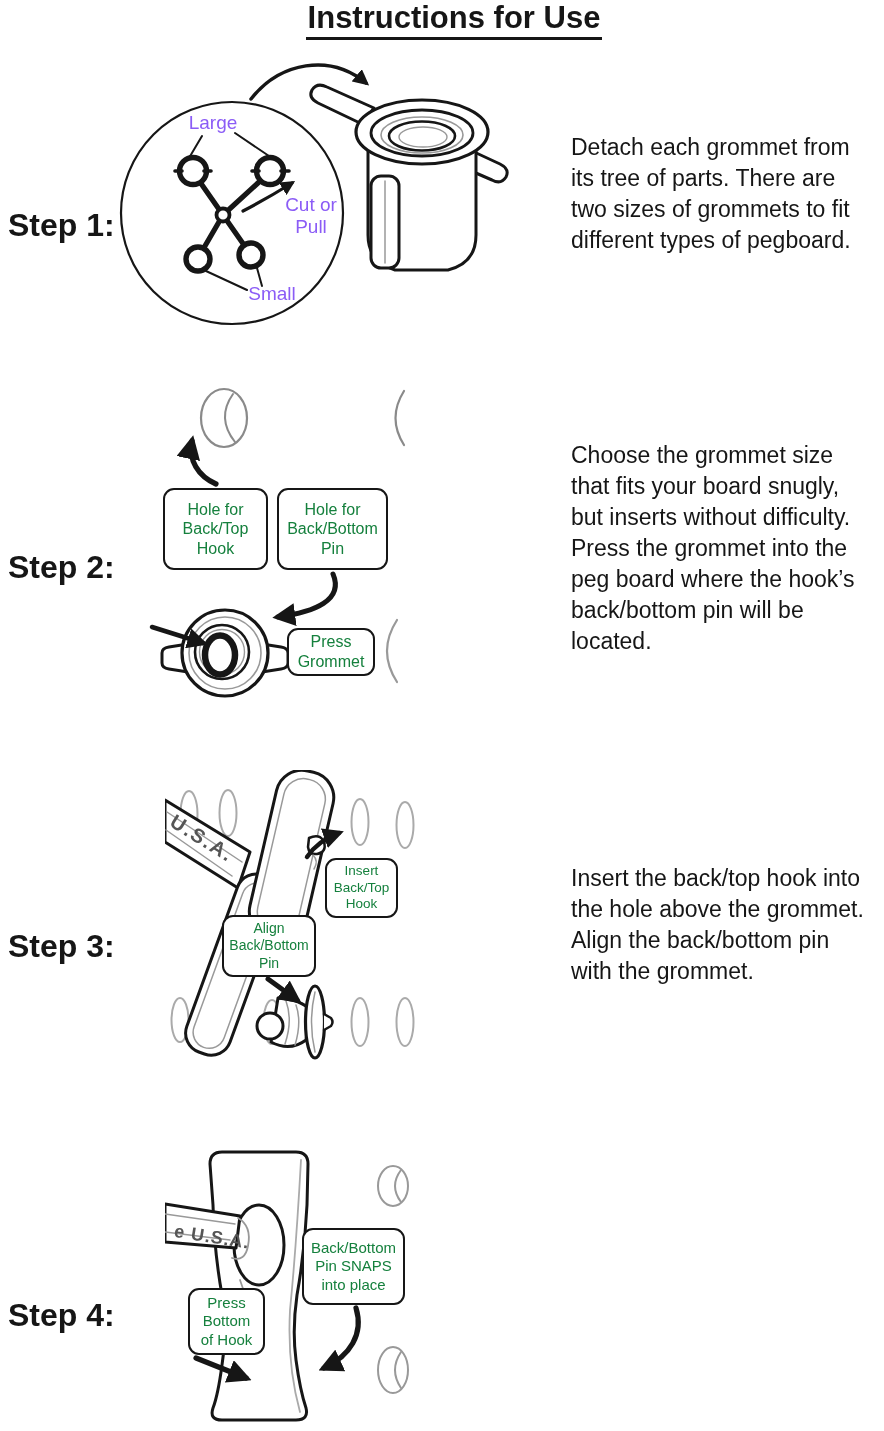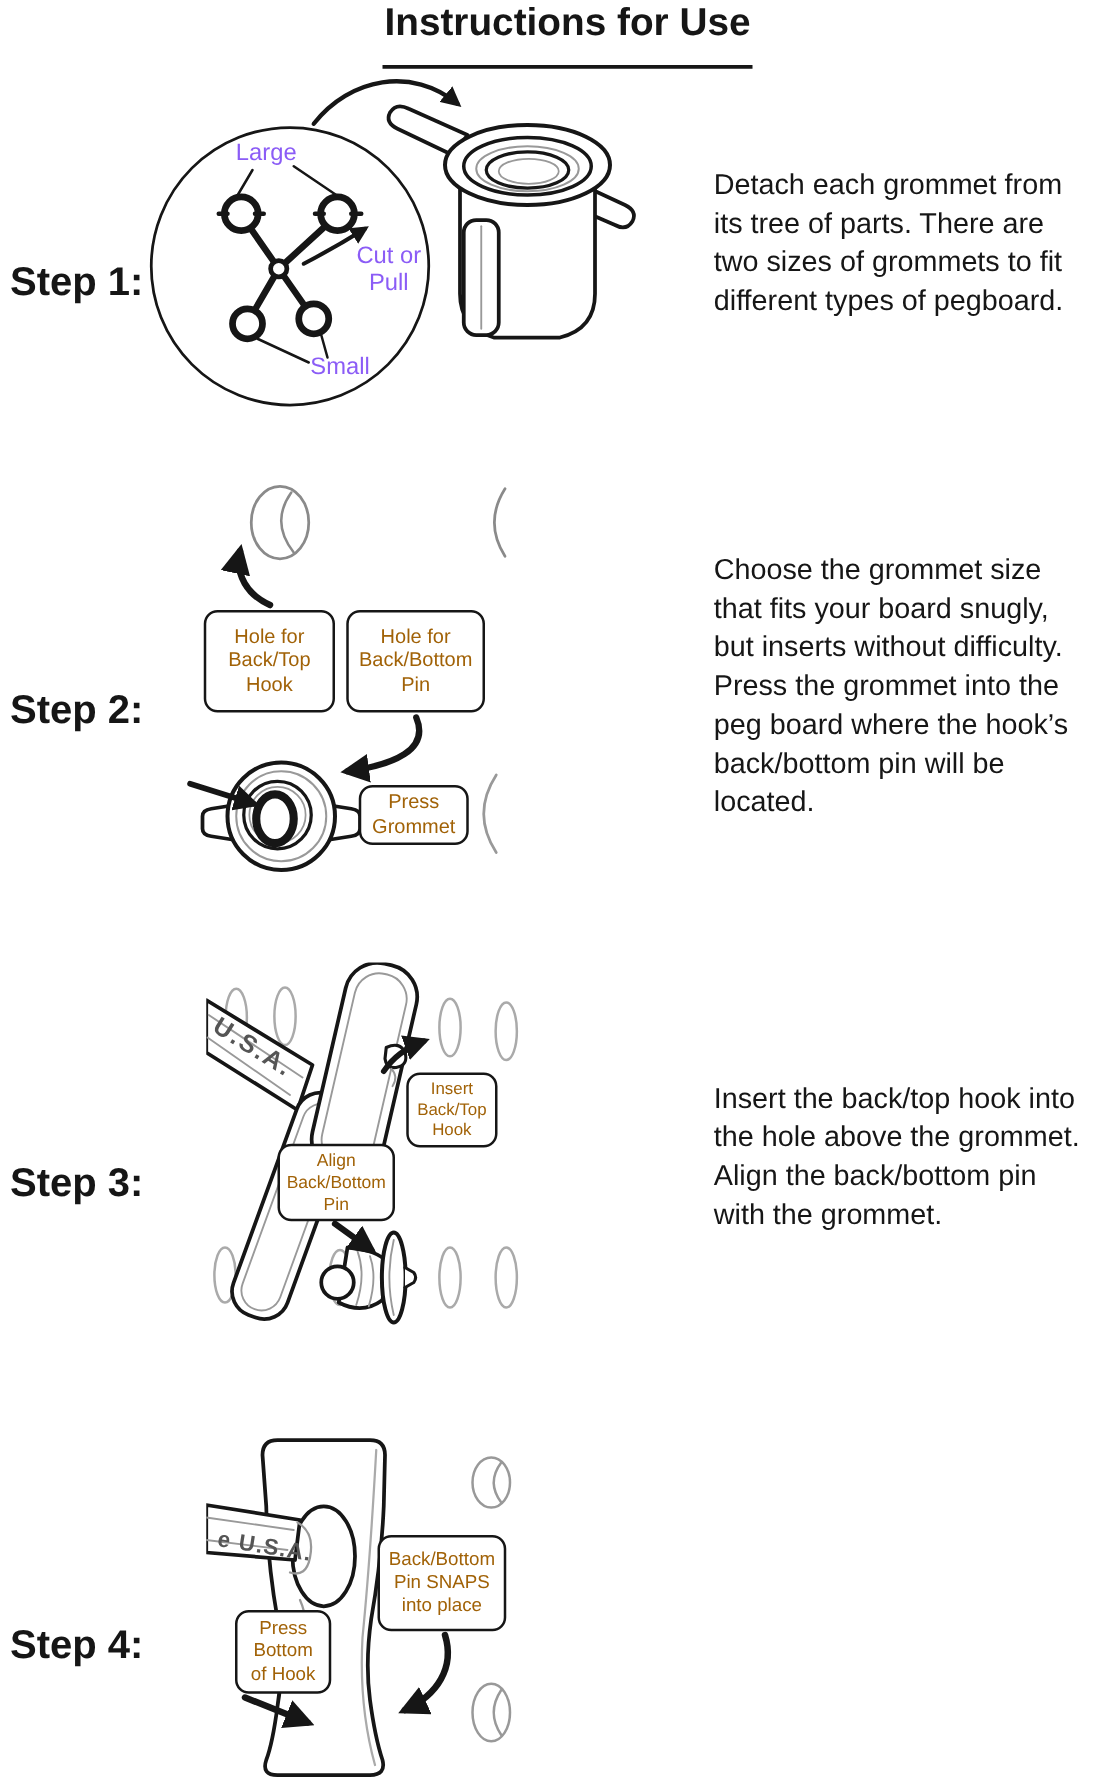--- a/index.html
+++ b/index.html
@@ -2,30 +2,30 @@
 <html><head>
 <meta charset="utf-8">
 <style>
   html,body{margin:0;padding:0;background:#fff;}
   #page{
     position:relative;width:884px;height:1431px;background:#ffffff;
     font-family:"Liberation Sans", sans-serif;color:#161616;overflow:hidden;
   }
   .title-wrap{position:absolute;top:0;left:0;width:100%;text-align:center;}
   .title{
-    display:inline-block;margin:0;margin-left:24px;padding:0 2px 16px 2px;
+    display:inline-block;margin:0;margin-left:24px;padding:0 2px 1px 2px;
     font-size:31px;font-weight:bold;border-bottom:3px solid #161616;line-height:36px;
   }
   .step-label{position:absolute;left:8px;font-size:32px;font-weight:bold;line-height:1.2;white-space:pre;margin-top:36px;}
   .desc{position:absolute;left:571px;font-size:23px;line-height:31px;white-space:pre;}
   .fig{position:absolute;}
   .callout-box{
     position:absolute;box-sizing:border-box;background:#fff;border:2.5px solid #161616;
     border-radius:11px;display:flex;align-items:center;justify-content:center;
-    text-align:center;white-space:pre-line;line-height:1.22;color:#a16207;
+    text-align:center;white-space:pre-line;line-height:1.22;color:#15803d;
   }
   .fig-label{position:absolute;text-align:center;white-space:pre-line;color:#8b5cf6;line-height:1.18;}
   .usa{position:absolute;font-weight:bold;color:#555;transform-origin:0 0;white-space:pre;}
 </style>
 </head>
 <body>
 
 <div id="page">
 
   <div class="title-wrap">

